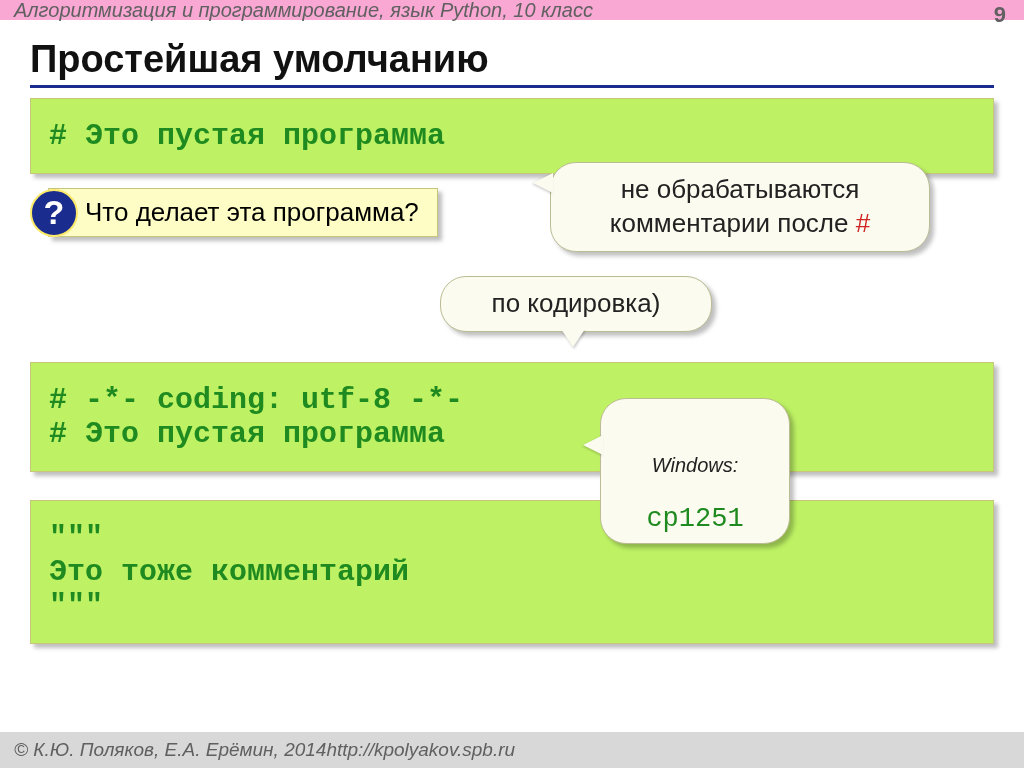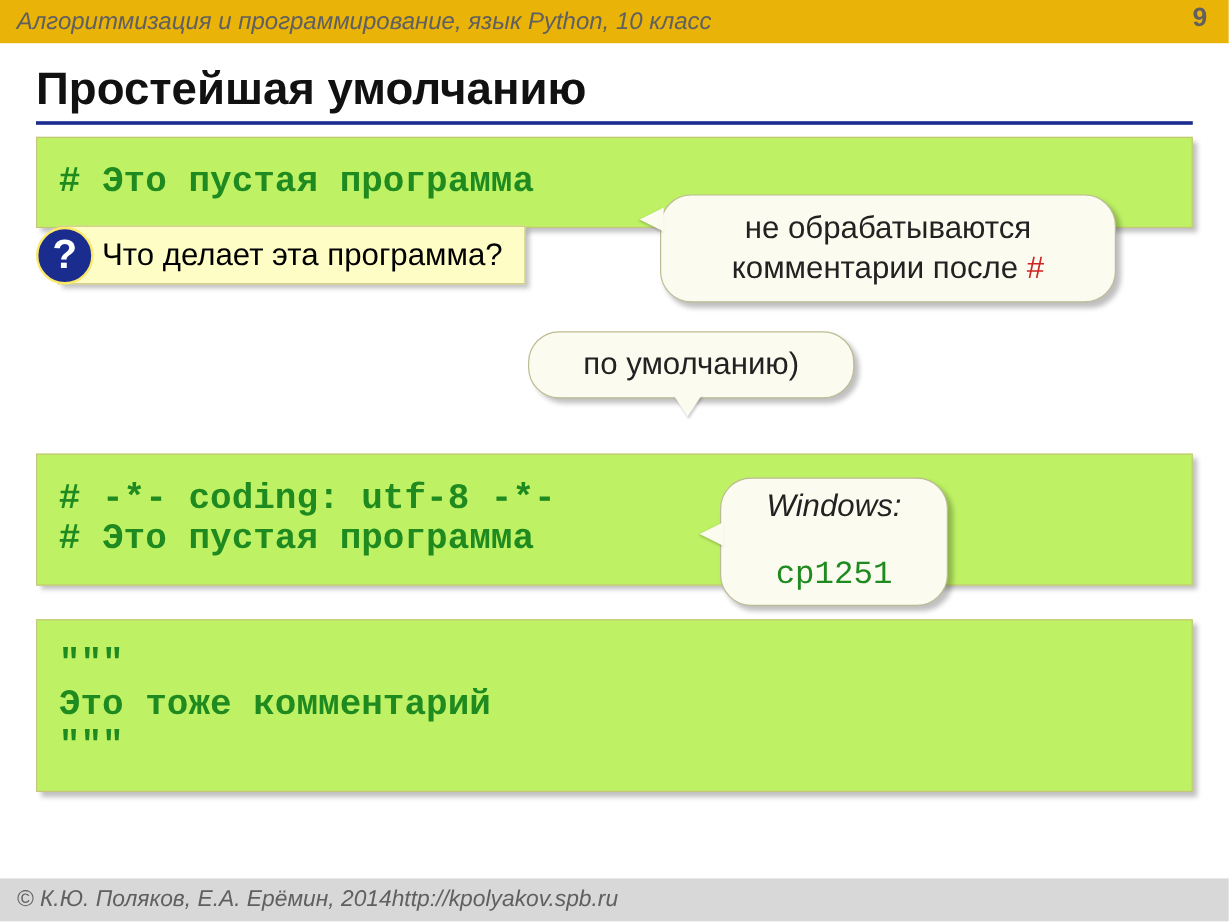--- a/index.html
+++ b/index.html
@@ -1,20 +1,20 @@
 <!DOCTYPE html>
 <html><head>
 <meta charset="utf-8">
 <style>
   * { box-sizing: border-box; margin: 0; padding: 0; }
   html, body { width: 1024px; height: 768px; font-family: Arial, Helvetica, sans-serif; background: #fff; }
   .slide { position: relative; width: 1024px; height: 768px; }
   .topbar {
-    background: #eab308;
-    height: 36px;
+    background: #f9a8d4;
+    height: 20px;
     display: flex;
     align-items: center;
     padding: 0 14px;
     color: #606060;
     font-style: italic;
     font-size: 20px;
   }
   .page-num {
     position: absolute;
     top: 2px; right: 18px;
@@ -50,21 +50,21 @@
     border-radius: 26px;
     box-shadow: 4px 4px 4px rgba(0,0,0,.25);
     padding: 10px 22px;
     font-size: 26px;
     color: #222;
     text-align: center;
     line-height: 1.3;
   }
   .c-hash { color: #d02323; }
   .c-win-cp { color: #1f8a1f; font-family: Liberation Mono, monospace; font-size: 27px; margin-top: 24px; }
-  .c-win-lbl { font-style: italic; font-size: 26px; }
+  .c-win-lbl { font-style: italic; font-size: 20px; margin-top: 47px; }
   .question-wrap {
     position: absolute;
     left: 30px;
     top: 188px;
     display: flex;
     align-items: center;
   }
   .qmark {
     width: 48px; height: 48px;
     border-radius: 50%;
@@ -163,21 +163,21 @@
   <div class="callout" style="left:550px; top:162px; width:380px;">
     <div class="tail tail-comments"></div>
     <div>не обрабатываются</div>
     <div>
       <span>комментарии после </span><span class="c-hash">#</span>
     </div>
   </div>
 
   <div class="callout" style="left:440px; top:276px; width:272px;">
     <div class="tail tail-utf"></div>
-    <div>по умолчанию)</div>
+    <div>по кодировка)</div>
   </div>
 
   <div class="callout" style="left:600px; top:398px; width:190px; padding:6px 18px;">
     <div class="tail tail-win"></div>
     <div class="c-win-lbl">Windows:</div>
     <div class="c-win-cp">cp1251</div>
   </div>
 
   <div class="footer">
     <span>© К.Ю. Поляков, Е.А. Ерёмин, 2014</span>

